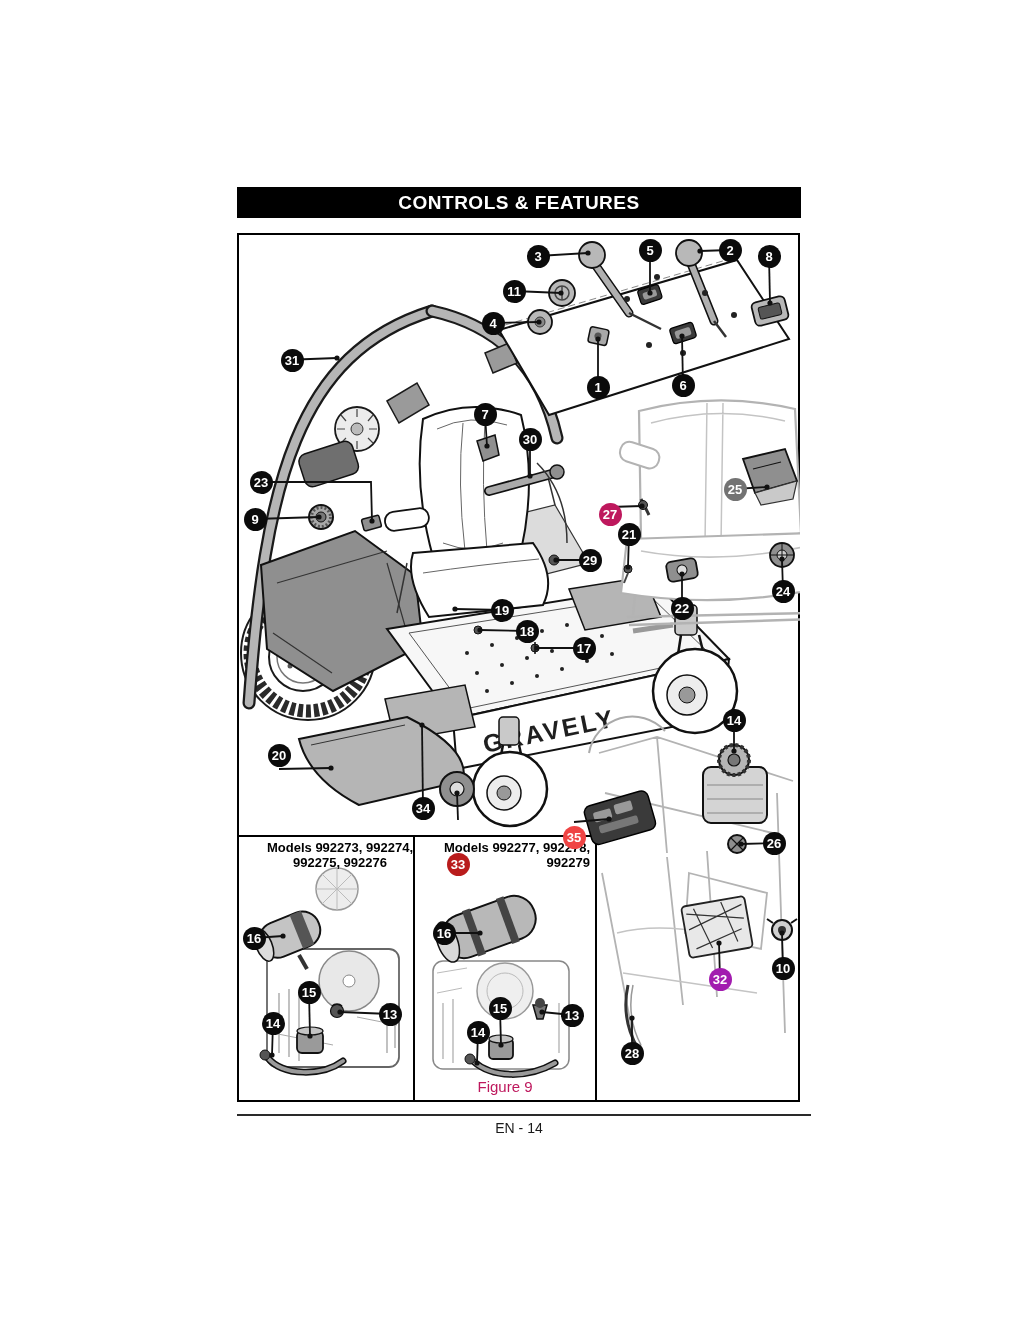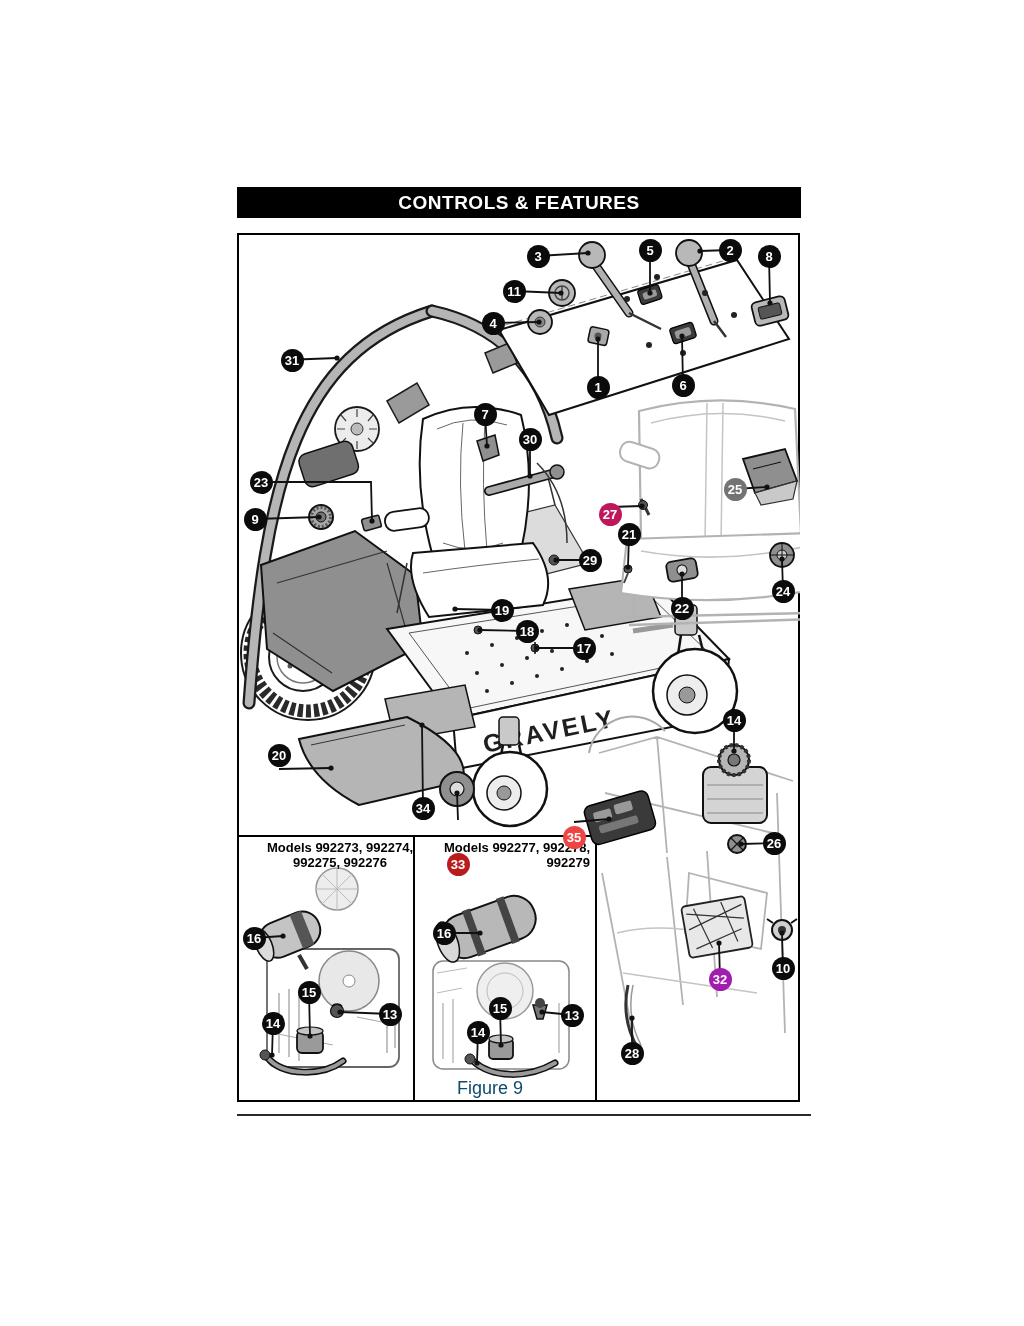--- a/index.html
+++ b/index.html
@@ -6,22 +6,22 @@
   .page{position:relative;width:831px;height:1326px;background:#fff;
         font-family:"Liberation Sans",sans-serif;color:#000;overflow:hidden;}
   .header-bar{position:absolute;left:237px;top:187px;width:564px;height:31px;background:#000;
         color:#fff;display:flex;align-items:center;justify-content:center;
         font-weight:bold;font-size:19px;letter-spacing:.5px;}
   .figure-box{position:absolute;left:237px;top:233px;width:563px;height:869px;}
   .figure-box svg{position:absolute;left:0;top:0;}
   .model-label{position:absolute;font-weight:bold;font-size:13px;line-height:1.18;}
   .model-label.left{left:19px;top:607px;width:168px;text-align:center;}
   .model-label.middle{left:183px;top:607px;width:170px;text-align:right;}
-  .figure-caption{position:absolute;left:162px;top:845px;width:182px;text-align:center;
-        font-size:18px;color:#0c4a6e;}
+  .figure-caption{position:absolute;left:177px;top:845px;width:182px;text-align:center;
+        font-size:15px;color:#be185d;}
   .callout{position:absolute;width:23px;height:23px;border-radius:50%;background:#0b0b0b;
         color:#fff;font-size:13px;font-weight:bold;line-height:23px;text-align:center;}
   .footer-rule{position:absolute;left:237px;top:1114px;width:574px;height:2px;background:#2a2a2a;}
   .footer-page{position:absolute;left:237px;top:1120px;width:564px;text-align:center;
         font-size:14px;color:#1a1a1a;}
 </style>
 </head>
 <body>
 
 <div class="page">
@@ -403,13 +403,14 @@
         <div class="callout" style="left: 251.5px; top: 763.5px; background: rgb(11, 11, 11);">15</div>
         <div class="callout" style="left: 323.5px; top: 770.5px; background: rgb(11, 11, 11);">13</div>
         <div class="callout" style="left: 229.5px; top: 787.5px; background: rgb(11, 11, 11);">14</div>
         <div class="callout" style="left: 471.5px; top: 734.5px; background: #a21caf;">32</div>
         <div class="callout" style="left: 534.5px; top: 723.5px; background: rgb(11, 11, 11);">10</div>
         <div class="callout" style="left: 383.5px; top: 808.5px; background: rgb(11, 11, 11);">28</div>
       </div>
   </div>
 
   <div class="footer-rule"></div>
+  <div class="footer-page">EN - 14</div>
 </div>
 
 </body></html>

